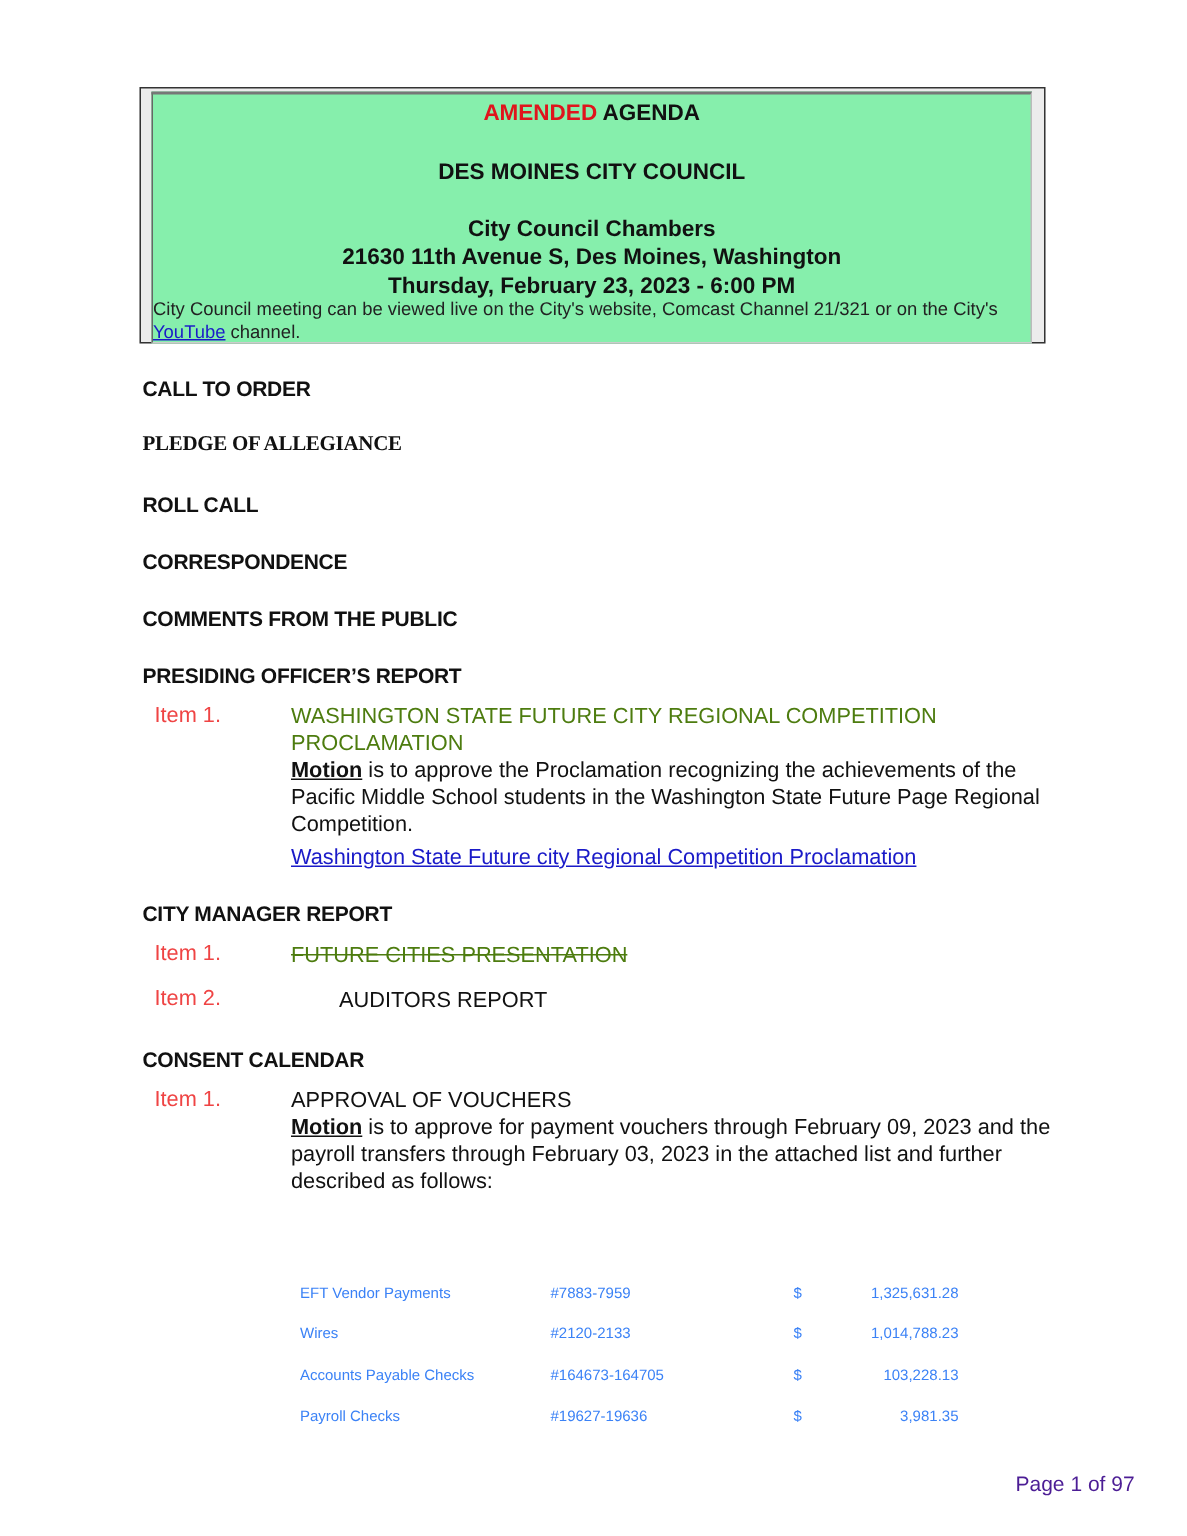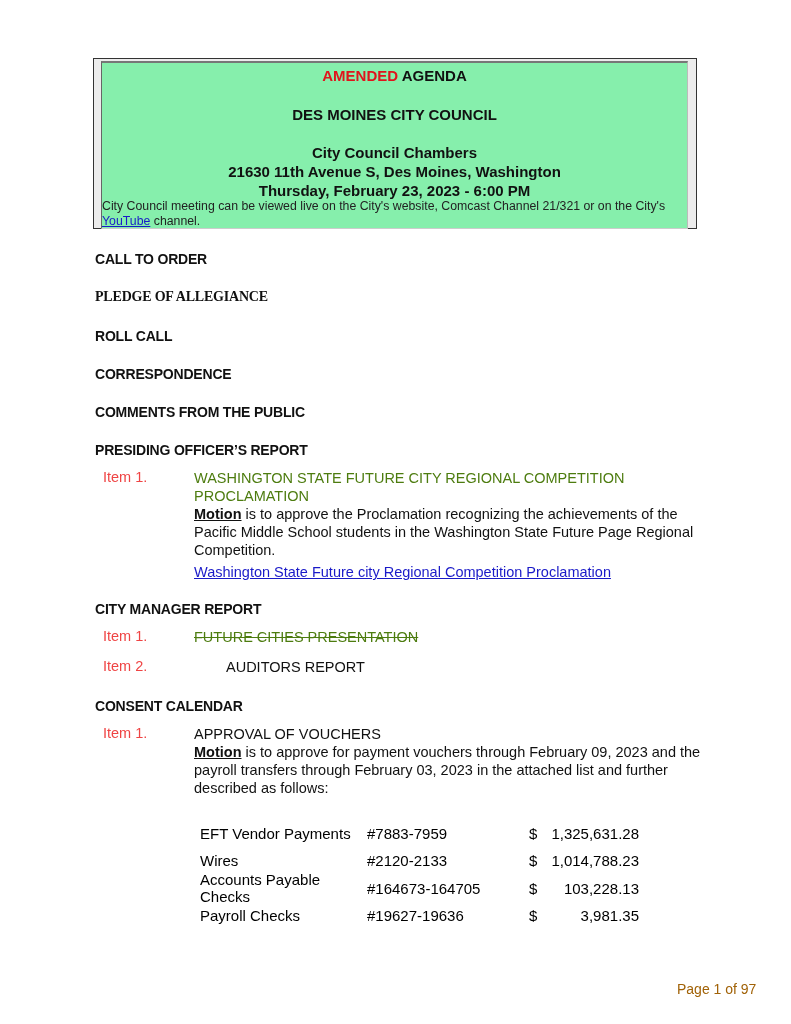--- a/index.html
+++ b/index.html
@@ -13,26 +13,26 @@
   .hdr-note { position: absolute; left: 8px; top: 140px; width: 590px; font-size: 12.3px; line-height: 15px; color: #222; }
   .link { color: #1a1ac8; text-decoration: underline; }
 
   .section { position: absolute; left: 95px; font-weight: bold; font-size: 14px; color: #111; white-space: nowrap; letter-spacing: -0.2px; }
   .item-label { position: absolute; left: 103px; font-size: 14.5px; color: #ef4444; white-space: nowrap; }
   .item-body { position: absolute; left: 194px; font-size: 14.5px; line-height: 18px; color: #111; width: 510px; }
   .red { color: #4d7c0f; }
   .strike { text-decoration: line-through; }
   .motion-kw { font-weight: bold; text-decoration: underline; }
 
-  .vtable { position: absolute; left: 200px; top: 815px; width: 440px; font-size: 15px; color: #000000; }
+  .vtable { position: absolute; left: 200px; top: 844px; width: 440px; font-size: 10px; color: #3b82f6; }
   .vrow { position: relative; display: flex; align-items: center; }
   .vc1 { width: 167px; line-height: 17px; }
   .vc2 { width: 162px; }
   .vc3 { width: 110px; display: flex; justify-content: space-between; }
-  .page-num { position: absolute; left: 677px; top: 981px; font-size: 14px; color: #a16207; text-align: right; }
+  .page-num { position: absolute; left: 677px; top: 981px; font-size: 14px; color: #4c1d95; text-align: right; }
 </style>
 </head>
 <body>
 
 <div class="page">
 
   <div class="header-box">
     <div class="header-inner">
       <div class="hdr-line" style="top:4px;">
         <span class="amended">AMENDED</span>

